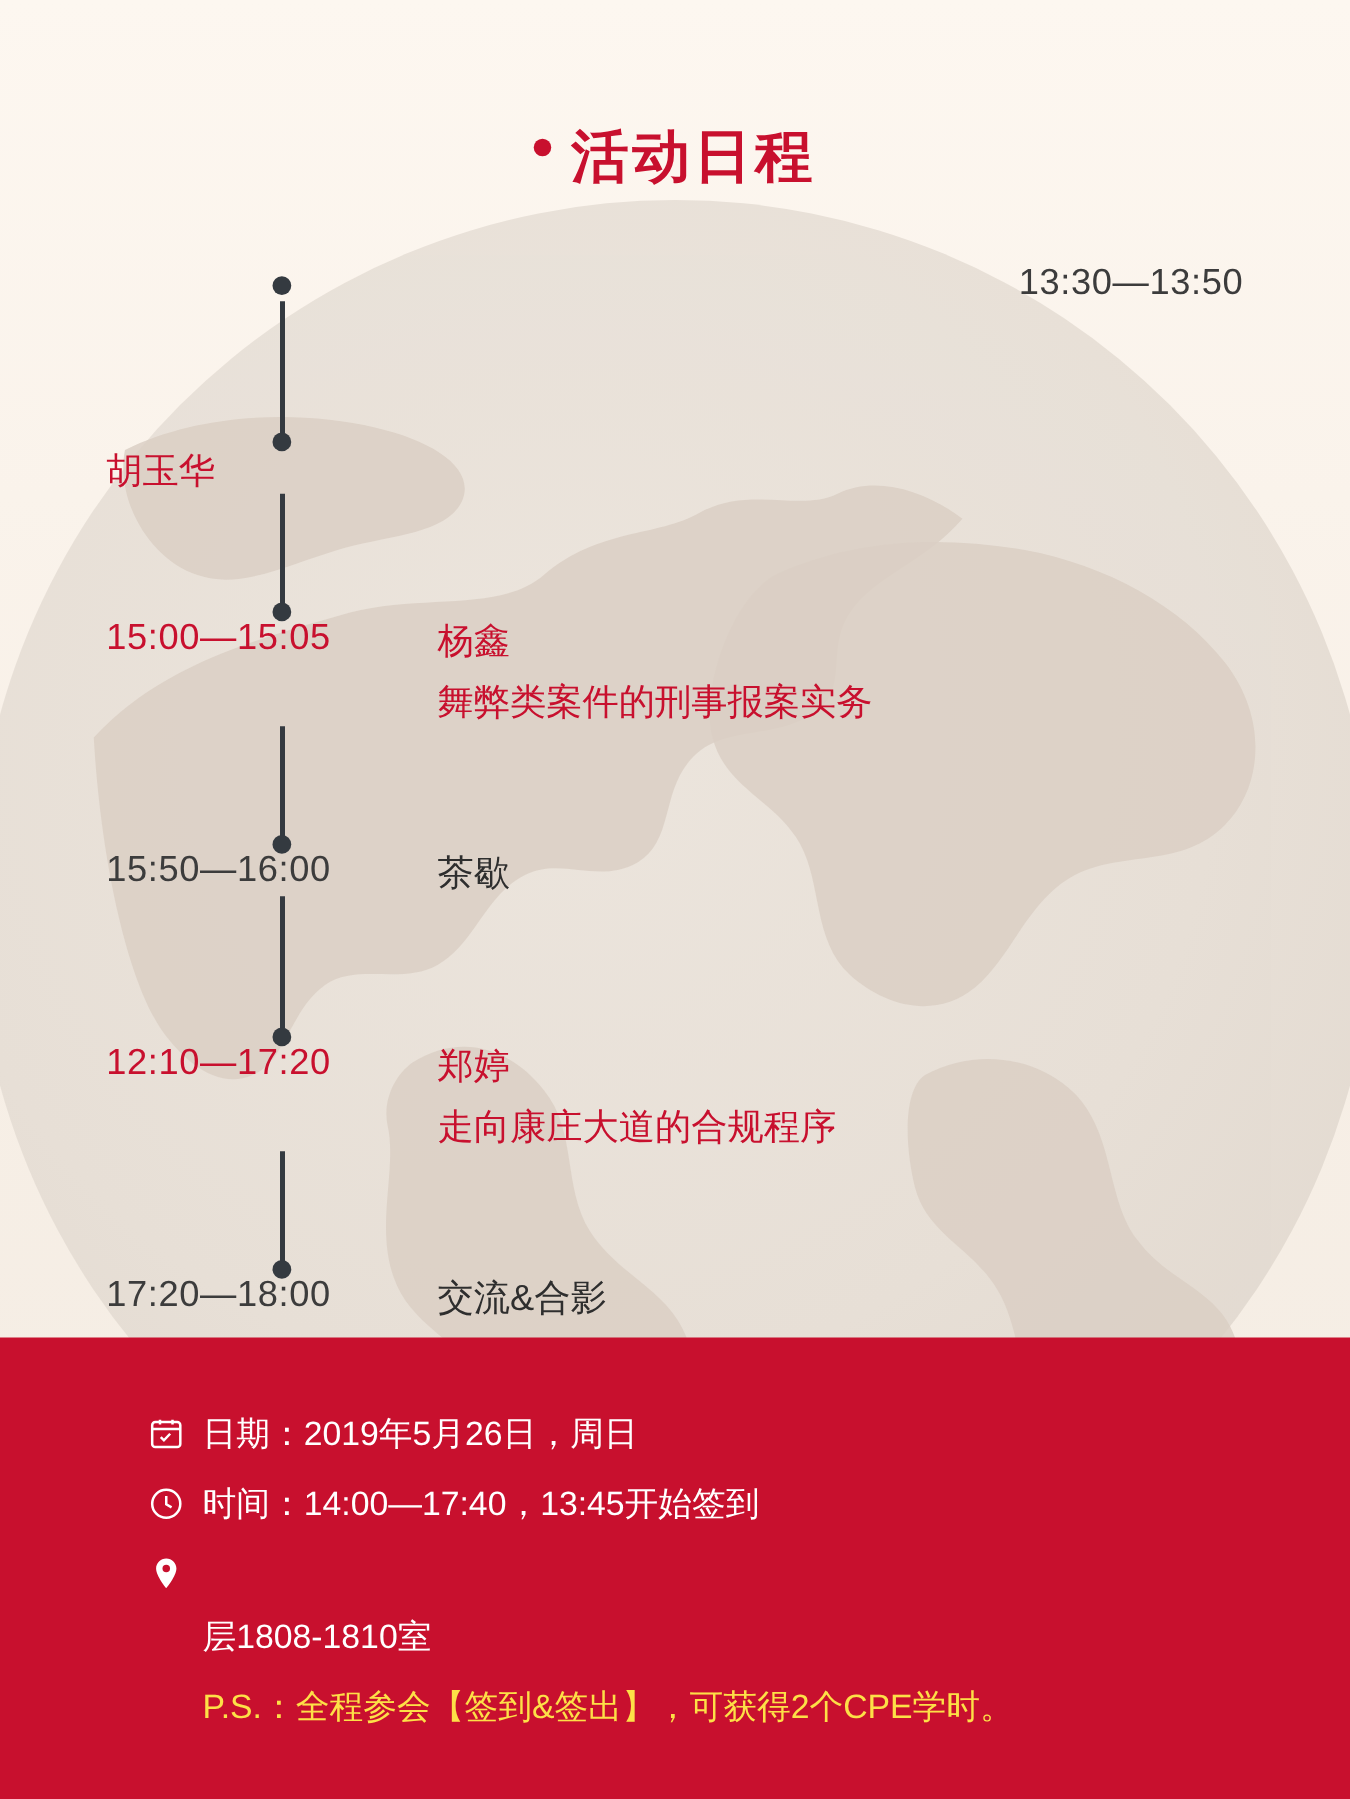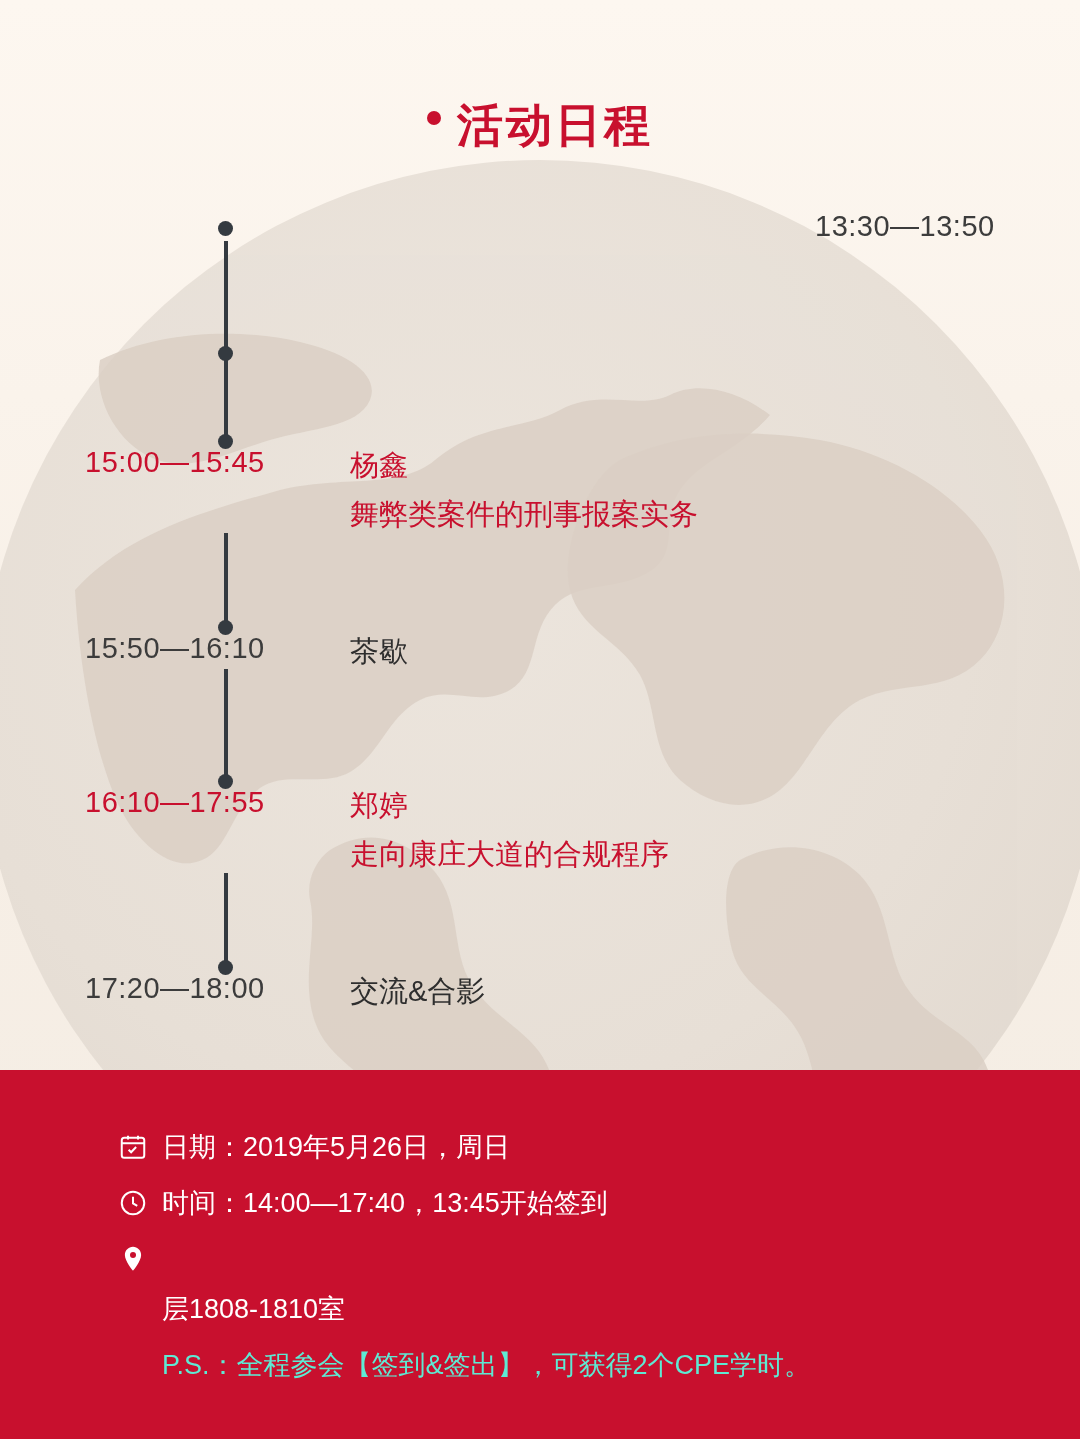--- a/index.html
+++ b/index.html
@@ -165,21 +165,21 @@
     flex: 0 0 44px;
     width: 44px;
     height: 50px;
     display: flex;
     align-items: center;
     justify-content: flex-start;
   }
   .ficon svg { display: block; }
   .ftext { flex: 1; }
   .fps {
-    color: #5eead4;
+    color: #fde047;
     font-size: 27px;
     line-height: 50px;
     padding-left: 44px;
   }
 </style>
 </head>
 <body>
 
 <div class="poster">
 
@@ -201,46 +201,47 @@
 
     <div class="row">
       <span class="dot"></span>
       <div class="time">13:30—13:50</div>
     </div>
 
     <div class="connector"></div>
 
     <div class="row highlight">
       <div class="content">
+        <div class="speaker">胡玉华</div>
       </div>
     </div>
 
     <div class="connector short"></div>
 
     <div class="row highlight">
-      <div class="time">15:00—15:45</div>
+      <div class="time">15:00—15:05</div>
       <div class="content">
         <div class="speaker">杨鑫</div>
         <div class="topic">舞弊类案件的刑事报案实务</div>
       </div>
     </div>
 
     <div class="connector short"></div>
 
     <div class="row">
-      <div class="time">15:50—16:10</div>
+      <div class="time">15:50—16:00</div>
       <div class="content">
         <div class="speaker">茶歇</div>
       </div>
     </div>
 
     <div class="connector"></div>
 
     <div class="row highlight">
-      <div class="time">16:10—17:55</div>
+      <div class="time">12:10—17:20</div>
       <div class="content">
         <div class="speaker">郑婷</div>
         <div class="topic">走向康庄大道的合规程序</div>
       </div>
     </div>
 
     <div class="connector short"></div>
 
     <div class="row">
       <div class="time">17:20—18:00</div>

